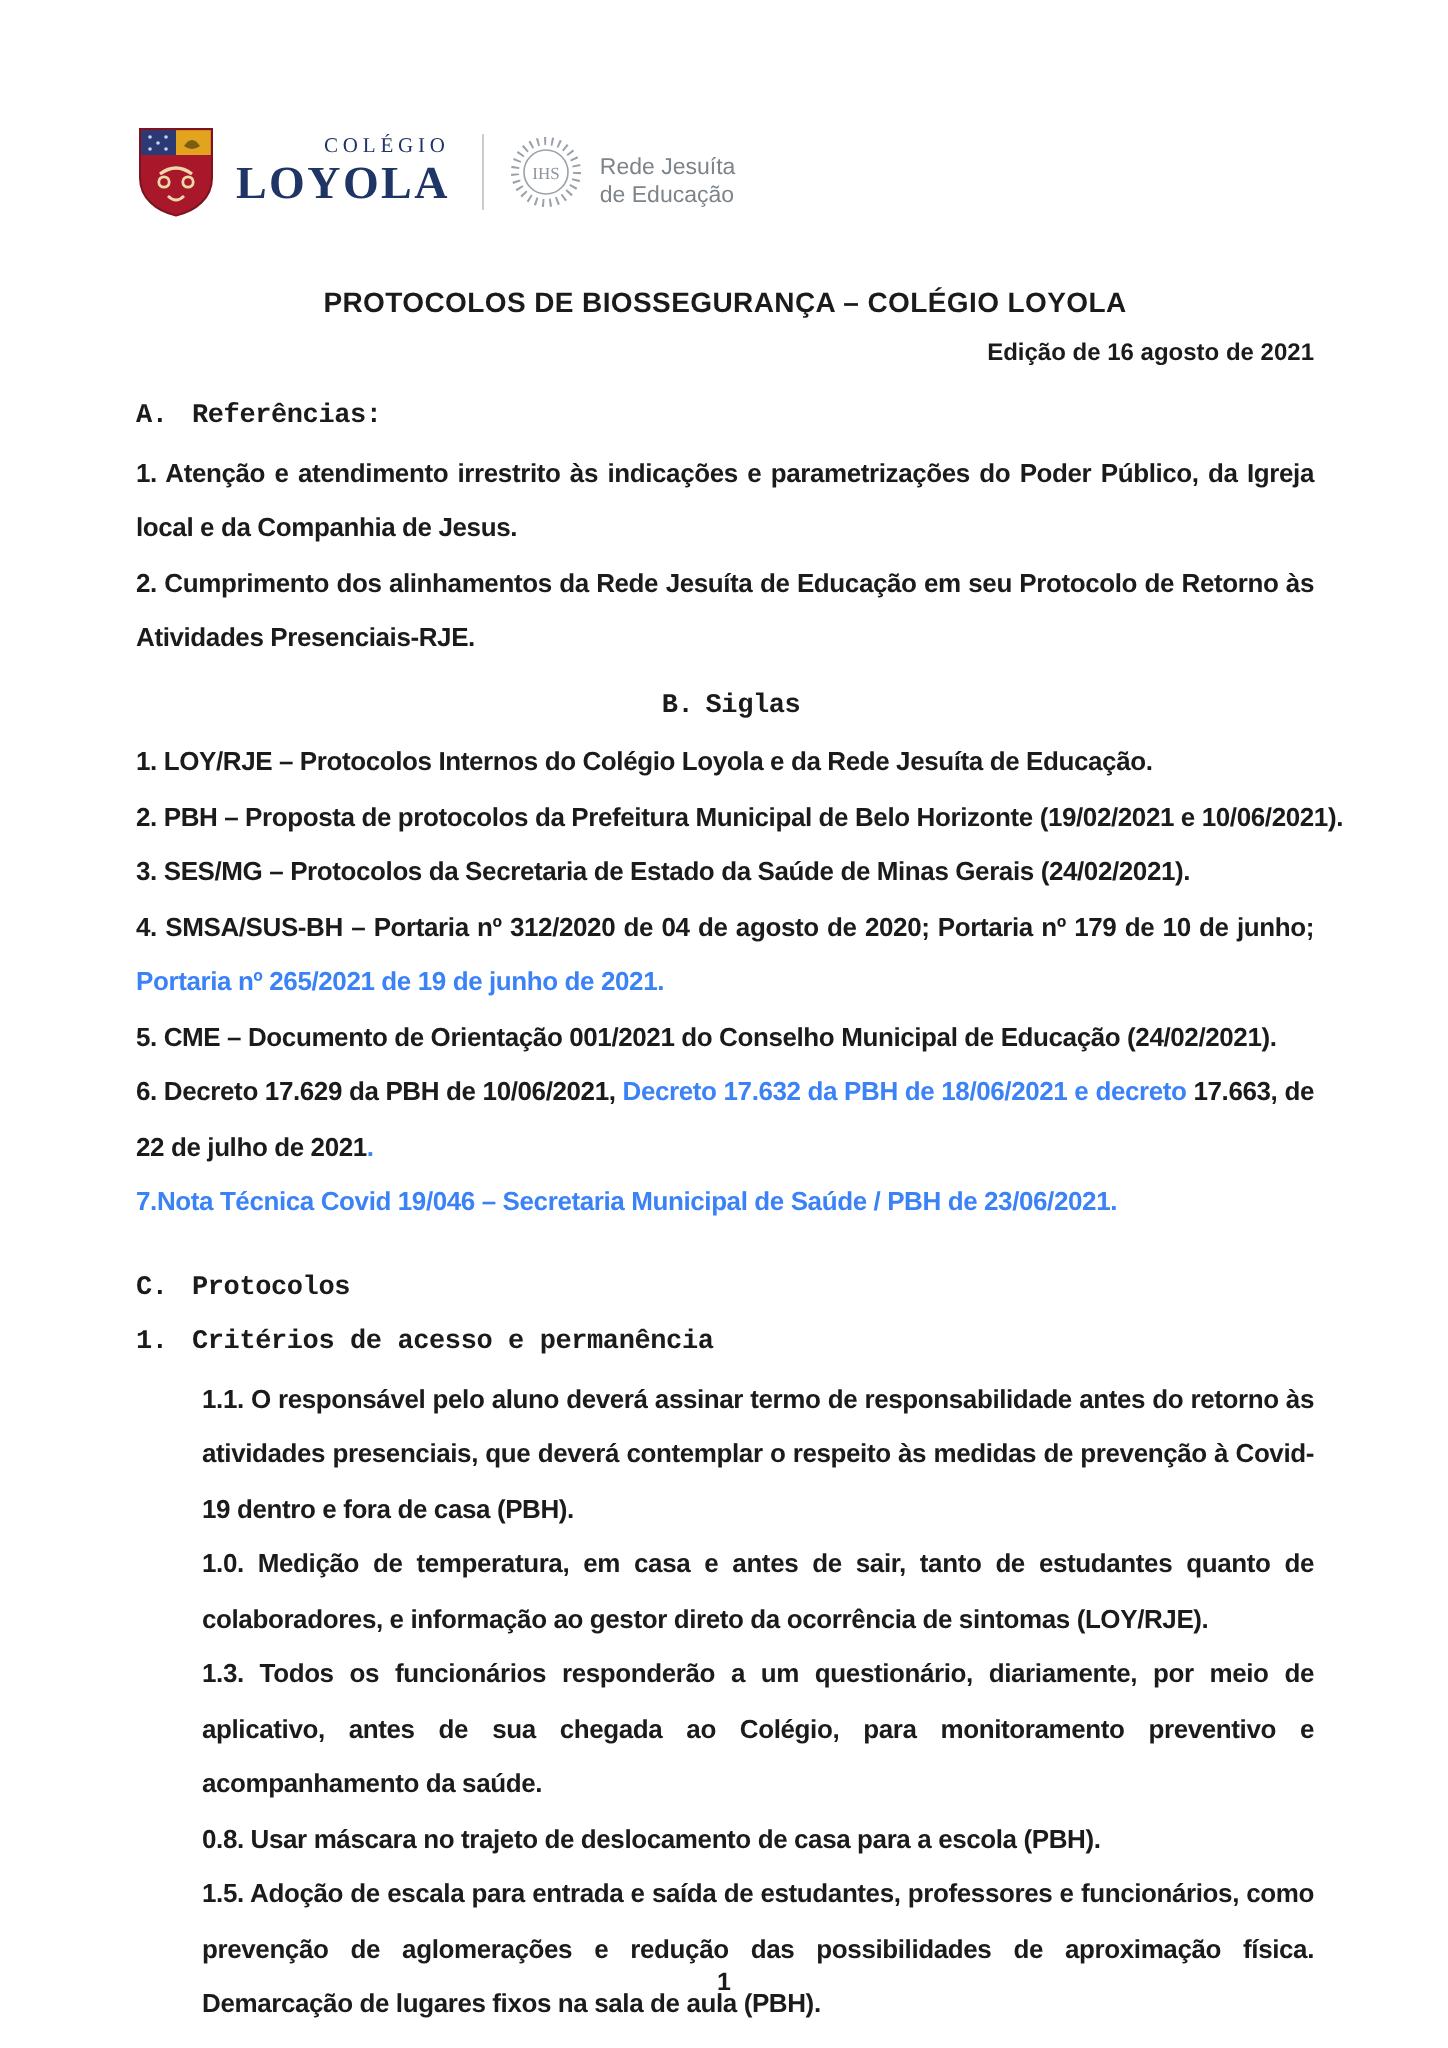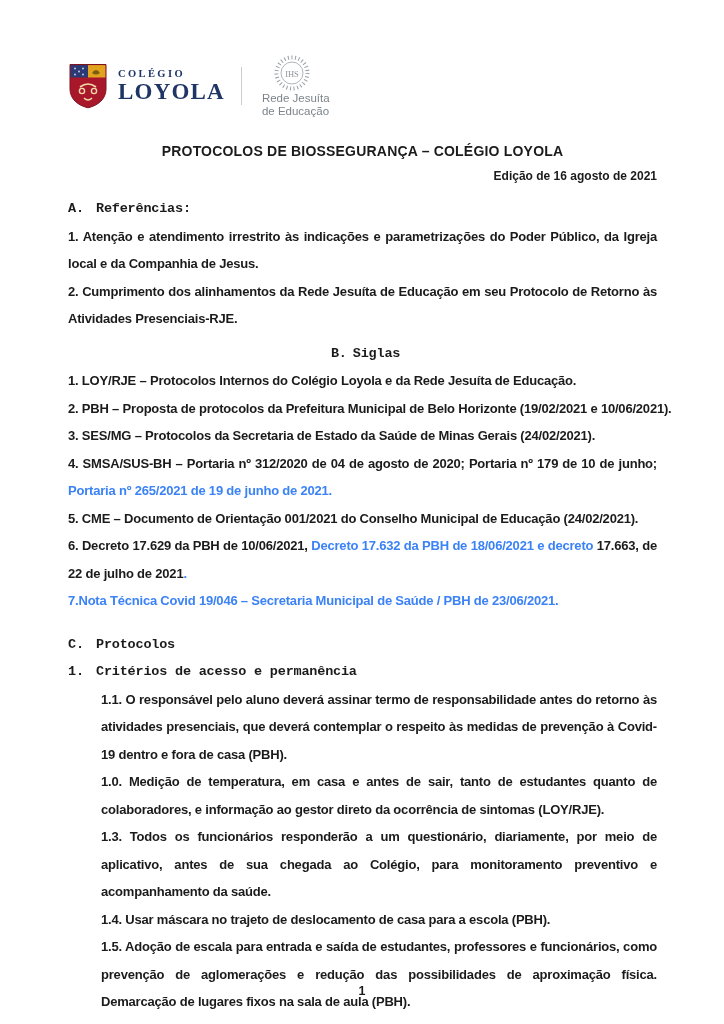--- a/index.html
+++ b/index.html
@@ -6,24 +6,24 @@
   .page {
     position:relative; width:724px; height:1024px; background:#ffffff;
     font-family:"Liberation Sans", sans-serif; color:#1b1b1b;
     box-sizing:border-box; padding:62px 67px 0 68px; overflow:hidden;
   }
 
   
   .logo-row { display:flex; align-items:center; height:48px; }
   .crest { flex:0 0 auto; }
   .logo-text { margin-left:10px; color:#1e3565; font-family:"Liberation Serif", serif; }
-  .colegio { font-size:10.5px; letter-spacing:2.4px; font-weight:700; line-height:12px; }
+  .colegio { font-size:10.5px; letter-spacing:2.4px; font-weight:400; line-height:12px;text-align:right; }
   .loyola  { font-size:23px;  letter-spacing:1.2px; font-weight:700; line-height:24px; }
   .logo-divider { width:1px; height:38px; background:#c9ccd0; margin:0 12px 0 16px; }
-  .rje { display:flex; align-items:center;flex-direction:column; }
+  .rje { display:flex; align-items:flex-end; }
   .rje-text { font-size:11.5px; color:#7d848a; line-height:13.5px; margin-left:8px; font-family:"Liberation Sans", sans-serif; }
 
   
   .doc-title   { text-align:center; font-weight:700; font-size:14px; margin-top:33px; letter-spacing:0.2px; }
   .doc-edition { text-align:right;  font-weight:700; font-size:12px; margin-top:10px; }
 
   
   .doc-body { margin-top:12px; font-size:13px; letter-spacing:-0.2px; }
   .block   { line-height:27.5px; }
   .indent  { margin-left:33px; }
@@ -88,18 +88,18 @@
       <div class="block para nowrap"><span class="seg-bold">3. SES/MG – Protocolos da Secretaria de Estado da Saúde de Minas Gerais (24/02/2021).</span></div>
       <div class="block para justify"><span class="seg-bold">4. SMSA/SUS-BH – Portaria nº 312/2020 de 04 de agosto de 2020; Portaria nº 179 de 10 de junho;</span><span class="seg-regular"> Portaria nº 265/2021 de 19 de junho de 2021.</span></div>
       <div class="block para nowrap"><span class="seg-bold">5. CME – Documento de Orientação 001/2021 do Conselho Municipal de Educação (24/02/2021).</span></div>
       <div class="block para justify"><span class="seg-bold">6. Decreto 17.629 da PBH de 10/06/2021,</span><span class="seg-regular"> Decreto 17.632 da PBH de 18/06/2021 e decreto </span><span class="seg-bold">17.663, de 22 de julho de 2021</span><span class="seg-regular">.</span></div>
       <div class="block para nowrap"><span class="seg-regular">7.Nota Técnica Covid 19/046 – Secretaria Municipal de Saúde / PBH de 23/06/2021.</span></div>
       <div class="block heading" style="margin-top: 16px;"><span class="h-num">C.</span><span>Protocolos</span></div>
       <div class="block heading"><span class="h-num">1.</span><span>Critérios de acesso e permanência</span></div>
       <div class="block para indent justify"><span class="seg-bold">1.1. O responsável pelo aluno deverá assinar termo de responsabilidade antes do retorno às atividades presenciais, que deverá contemplar o respeito às medidas de prevenção à Covid-19 dentro e fora de casa (PBH).</span></div>
       <div class="block para indent justify"><span class="seg-bold">1.0. Medição de temperatura, em casa e antes de sair, tanto de estudantes quanto de colaboradores, e informação ao gestor direto da ocorrência de sintomas (LOY/RJE).</span></div>
       <div class="block para indent justify"><span class="seg-bold">1.3. Todos os funcionários responderão a um questionário, diariamente, por meio de aplicativo, antes de sua chegada ao Colégio, para monitoramento preventivo e acompanhamento da saúde.</span></div>
-      <div class="block para indent nowrap"><span class="seg-bold">1.4. Usar máscara no trajeto de deslocamento de casa para a escola (PBH).</span></div>
+      <div class="block para indent nowrap"><span class="seg-bold">0.8. Usar máscara no trajeto de deslocamento de casa para a escola (PBH).</span></div>
       <div class="block para indent justify"><span class="seg-bold">1.5. Adoção de escala para entrada e saída de estudantes, professores e funcionários, como prevenção de aglomerações e redução das possibilidades de aproximação física. Demarcação de lugares fixos na sala de aula (PBH).</span></div>
     </div>
 
   <div class="page-number">1</div>
 </div>
 
 </body></html>

